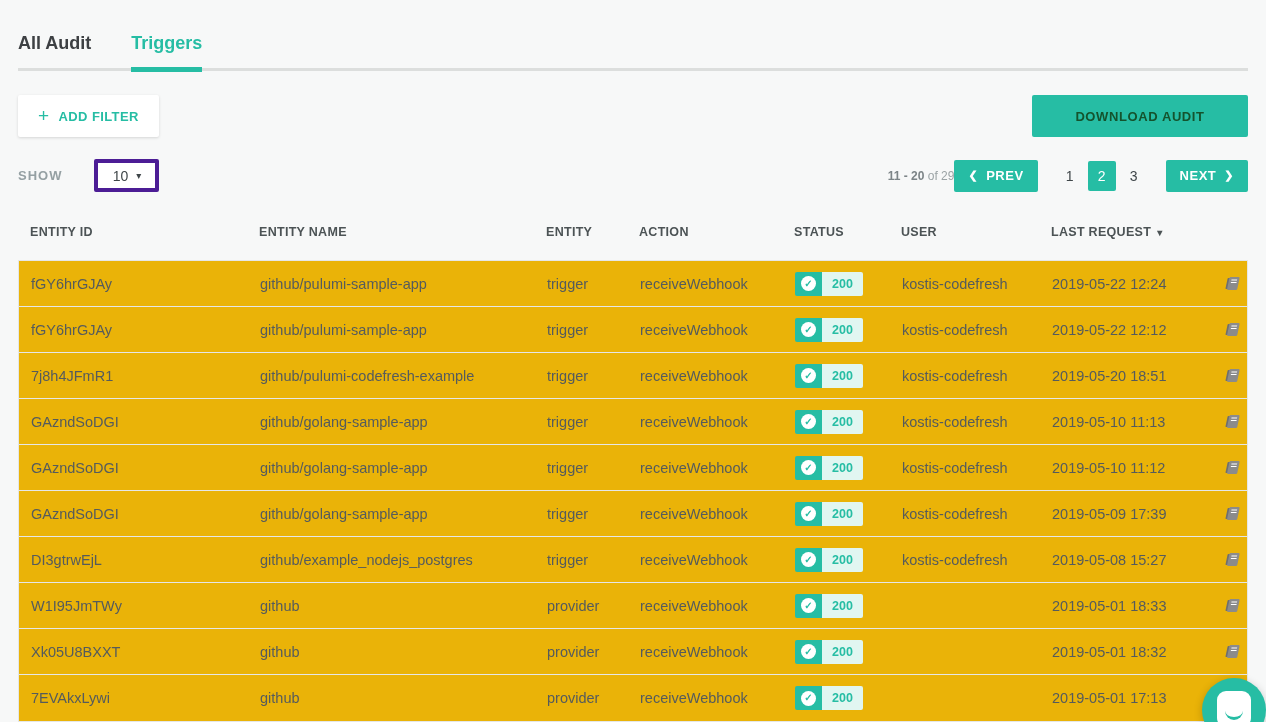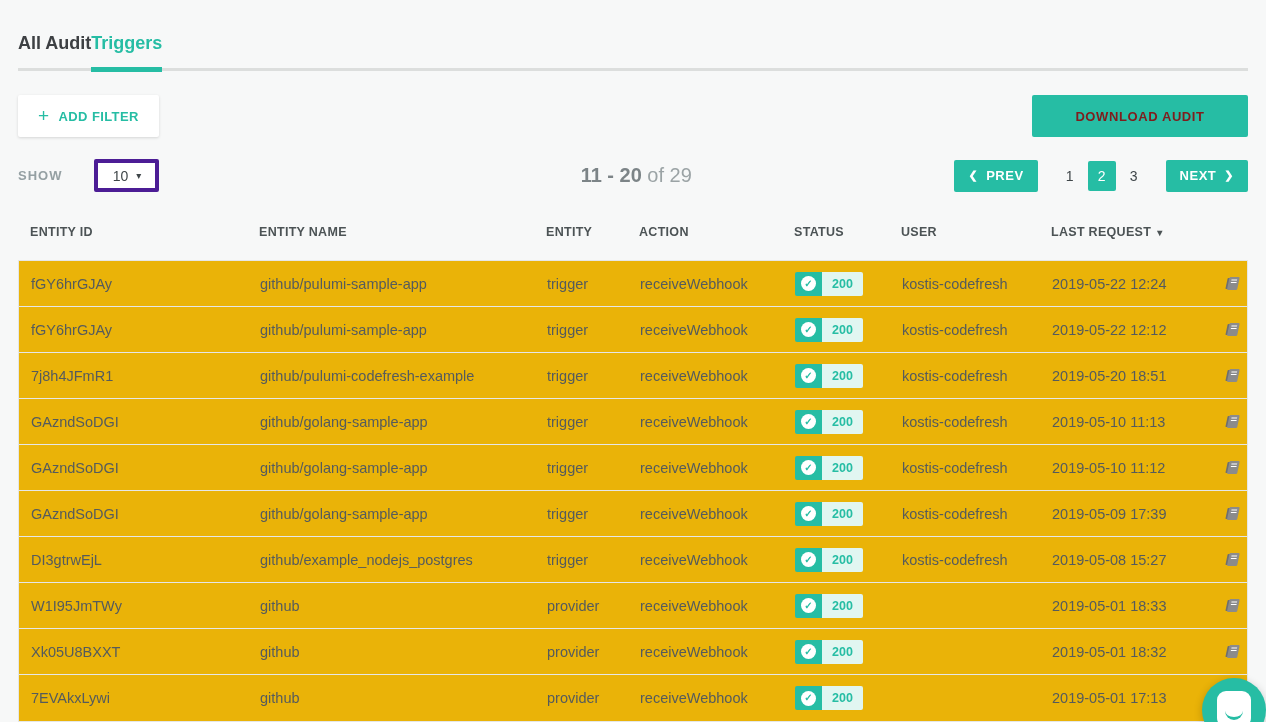--- a/index.html
+++ b/index.html
@@ -8,54 +8,54 @@
     font-family:"Liberation Sans", sans-serif;
     background:#f7f8f8;
     color:#555b5d;
     overflow:hidden;
     position:relative;
   }
   .page { width:1266px; height:722px; position:relative; overflow:hidden; }
 
   
   .tabs-bar { padding:33px 18px 0 18px; position:relative; }
-  .tabs-row { display:flex; border-bottom:3px solid #dcdedd; }
+  .tabs-row { display:flex; gap:40px; border-bottom:3px solid #dcdedd; }
   .tab {
     font-size:18px; font-weight:bold; color:#3d4043;
     padding-bottom:13px; cursor:pointer; position:relative; margin-bottom:-3px;
   }
   .tab.active { color:var(--accent); border-bottom:5px solid var(--accent); margin-bottom:-4px;text-align:right; }
 
   
   .toolbar-row { display:flex; justify-content:space-between; padding:24px 18px 0 18px; }
   .add-filter-btn {
     background:#ffffff; border:none; border-radius:2px;
     box-shadow:0 1px 3px rgba(0,0,0,0.14);
     height:42px; padding:0 20px; display:flex; align-items:center; gap:9px;
     color:var(--accent); font-size:13px; font-weight:bold; letter-spacing:0.4px;
     cursor:pointer; font-family:inherit;
   }
   .plus-glyph { font-size:19px; font-weight:normal; line-height:1; margin-top:-2px; }
   .download-btn {
     background:var(--accent); border:none; border-radius:2px;
-    height:42px; width:216px; color:#7f1d1d; font-size:13px; font-weight:bold;
+    height:42px; width:216px; color:#14532d; font-size:13px; font-weight:bold;
     letter-spacing:0.6px; cursor:pointer; font-family:inherit;
   }
 
   
   .controls-row { display:flex; align-items:center; padding:22px 18px 0 18px; }
   .show-group { display:flex; align-items:center; gap:32px; width:300px; }
   .show-label { font-size:13px; color:#95a0a3; letter-spacing:1px; font-weight:bold; }
   .page-size-select {
     width:65px; height:33px; background:#fff; border:4px solid #4c1d95; border-radius:2px;
     display:flex; align-items:center; justify-content:center; gap:8px;
     font-size:14px; color:#3f4649; cursor:pointer;
   }
   .caret-down { font-size:10px; color:#3f4649; }
-  .range-group { flex:1; text-align:center; font-size:20px; }
+  .range-group { flex:1; text-align:right; font-size:12px; }
   .range-strong { color:#7c8487; font-weight:bold; }
   .range-of { color:#9ba3a5; }
   .pagination { display:flex; align-items:center; gap:10px; }
   .pager-btn {
     background:var(--accent); border:none; border-radius:2px; color:#fff;
     height:32px; padding:0 14px; font-size:13px; font-weight:bold; letter-spacing:0.5px;
     display:flex; align-items:center; gap:8px; cursor:pointer; font-family:inherit;
   }
   .chevron { font-size:11px; line-height:1; }
   .page-numbers { display:flex; align-items:center; gap:4px; margin:0 8px; }

